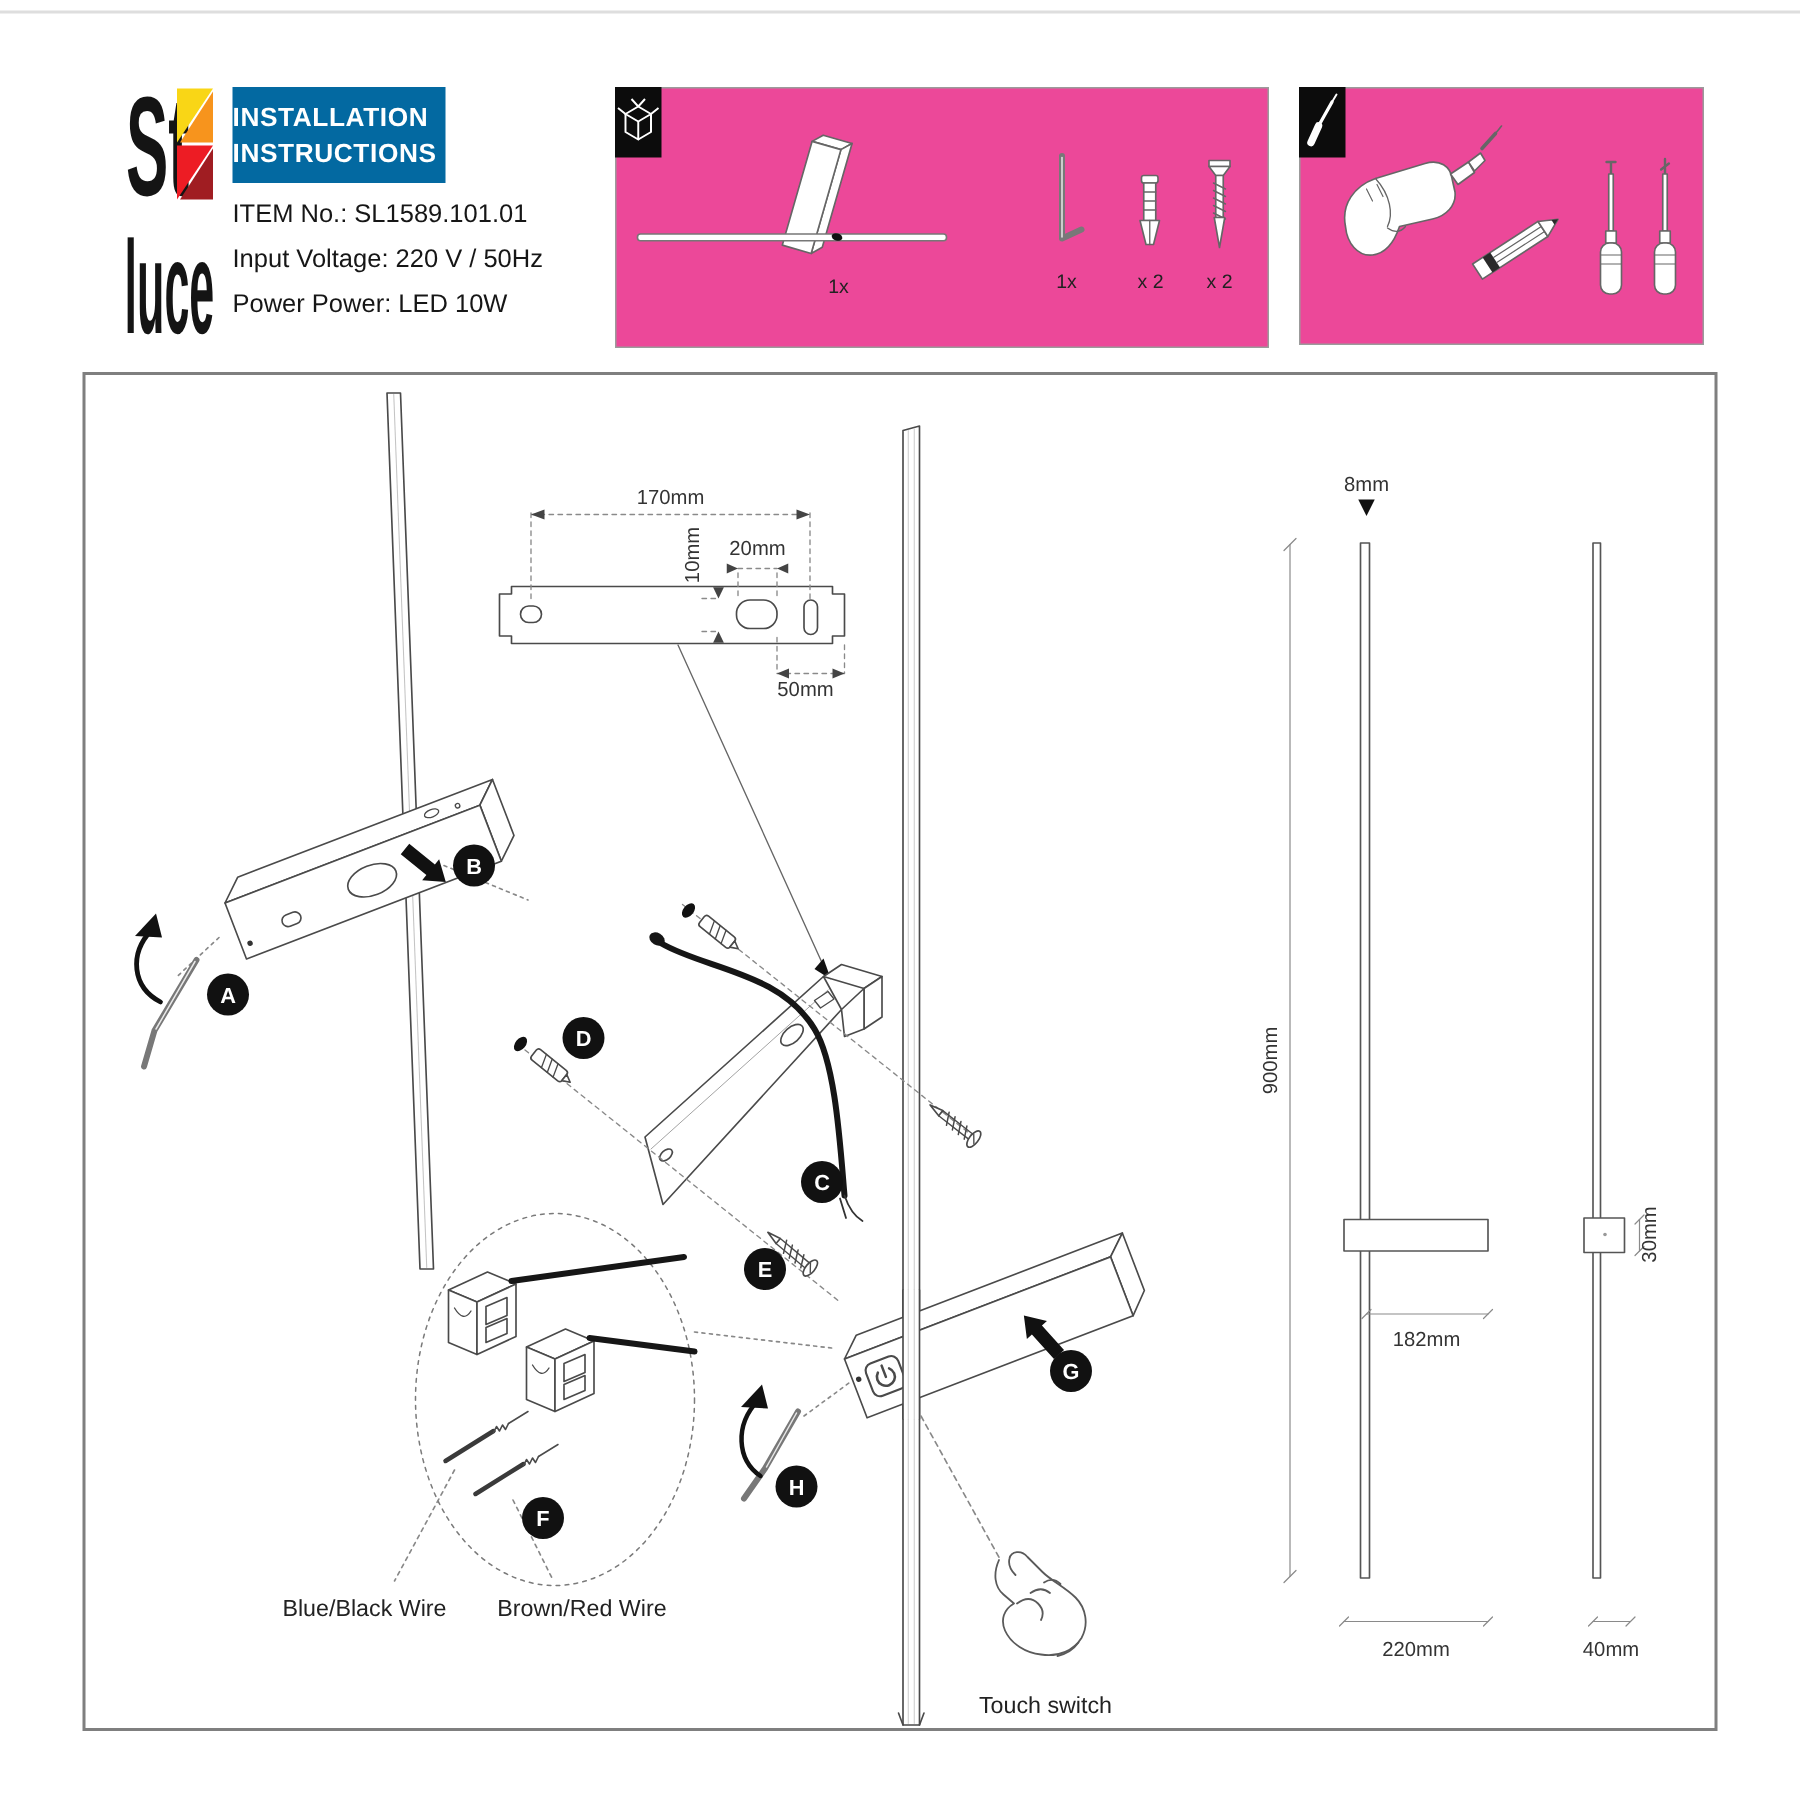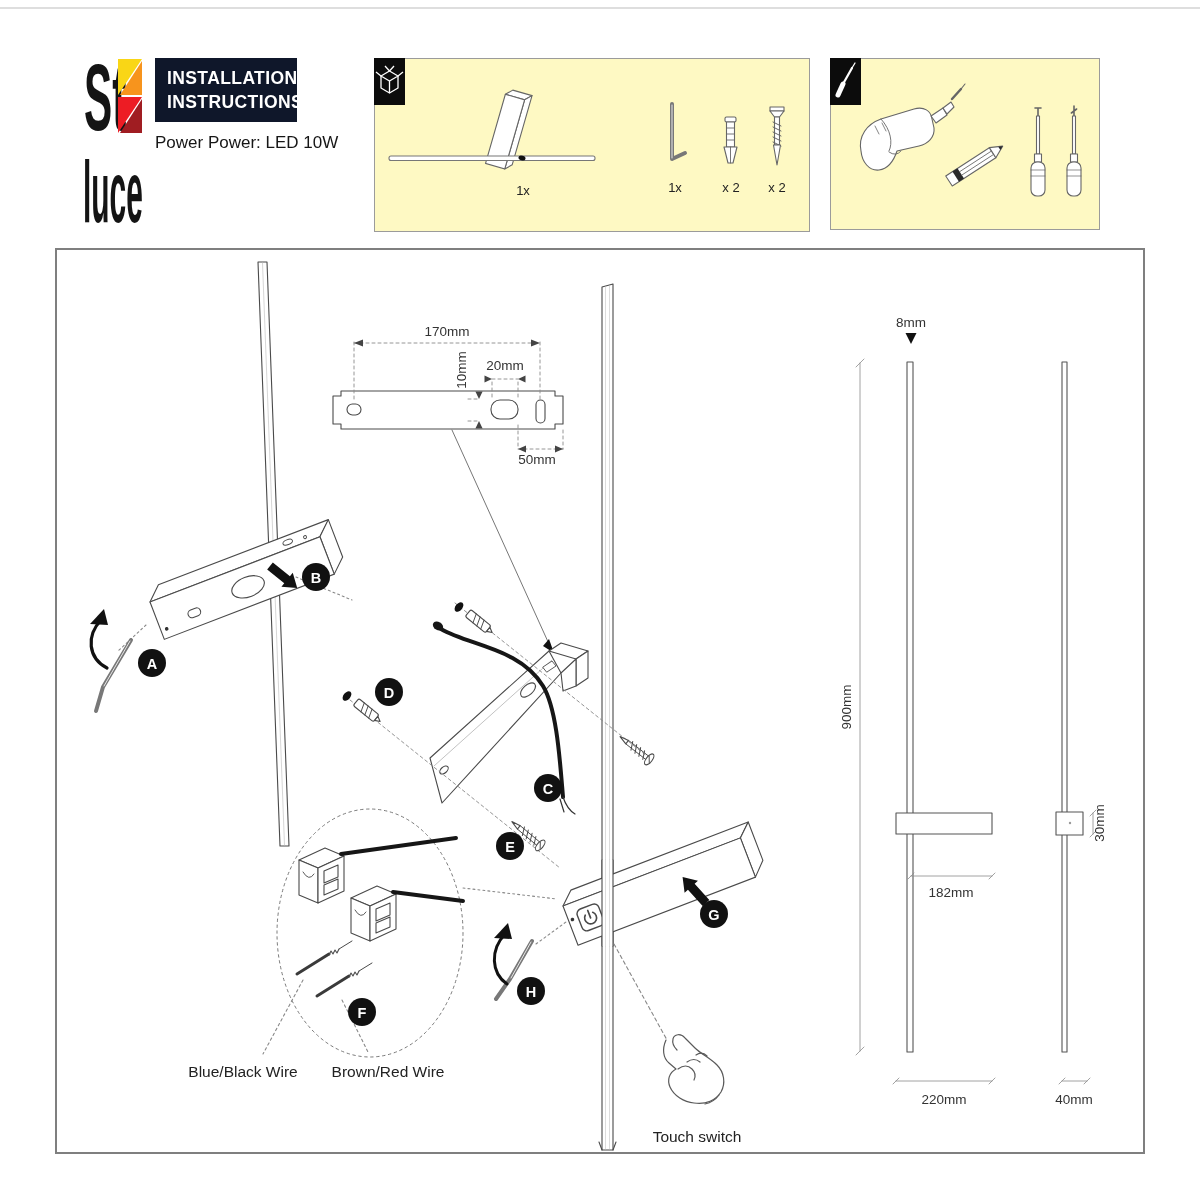--- a/index.html
+++ b/index.html
@@ -1,24 +1,24 @@
 <!DOCTYPE html>
 <html><head>
 <meta charset="utf-8">
 <style>
   html,body{margin:0;padding:0;background:#fff;}
   .page{position:relative;width:1200px;height:1200px;background:#fff;overflow:hidden;
         font-family:"Liberation Sans",sans-serif;color:#1c1c1c;}
   .abs{position:absolute;}
   .scanline{position:absolute;left:0;top:7px;width:1200px;height:2px;background:#dedede;}
-  .title-box{position:absolute;left:155px;top:58px;width:142px;height:64px;background:#0f172a;
-             color:#fff;font-weight:bold;font-size:17.5px;line-height:24px;padding:8px 0 0 12px;
+  .title-box{position:absolute;left:155px;top:58px;width:142px;height:64px;background:#0369a1;
+             color:#fff;font-weight:bold;font-size:17.5px;line-height:24px;padding:8px 0 0 0;
              letter-spacing:.4px;box-sizing:border-box;}
   .info{position:absolute;left:155px;top:128px;font-size:17px;line-height:30px;color:#161616;}
-  .outbox{position:absolute;border:1px solid #9b9b9b;background:#fef9c3;box-sizing:border-box;}
+  .outbox{position:absolute;border:1px solid #9b9b9b;background:#ec4899;box-sizing:border-box;margin-left:36px;}
   .cicon{position:absolute;left:-1px;top:-1px;width:31px;height:47px;background:#0c0c0c;}
   .mainbox{position:absolute;left:55px;top:248px;width:1090px;height:906px;
            border:2px solid #7f7f7f;box-sizing:border-box;background:#fff;}
   svg text{font-family:"Liberation Sans",sans-serif;}
   .dim{font-size:13.5px;fill:#333;}
   .qty{font-size:13px;fill:#222;}
   .steptxt{font-size:14.5px;font-weight:bold;fill:#fff;}
   .lbl{font-size:15.5px;fill:#222;}
 </style>
 </head>
@@ -40,20 +40,22 @@
     <g transform="translate(3,172) scale(0.34,1)">
       <text x="0" y="0" font-size="88" font-weight="bold" fill="#141414">luce</text>
     </g>
   </svg>
 
   <div class="title-box">
     <div>INSTALLATION</div>
     <div>INSTRUCTIONS</div>
   </div>
   <div class="info">
+    <div>ITEM No.: SL1589.101.01</div>
+    <div>Input Voltage: 220 V / 50Hz</div>
     <div>Power Power: LED 10W</div>
   </div>
 
   <div class="outbox" style="left:374px;top:58px;width:436px;height:174px;">
     <div class="cicon">
       <svg width="31" height="47" viewBox="0 0 31 47">
         <g stroke="#fff" stroke-width="1.3" fill="none" stroke-linejoin="round">
           <path d="M15.5,13 L24,18 L15.5,23 L7,18 Z"></path>
           <path d="M7,18 V30 L15.5,35 V23"></path>
           <path d="M24,18 V30 L15.5,35"></path>

